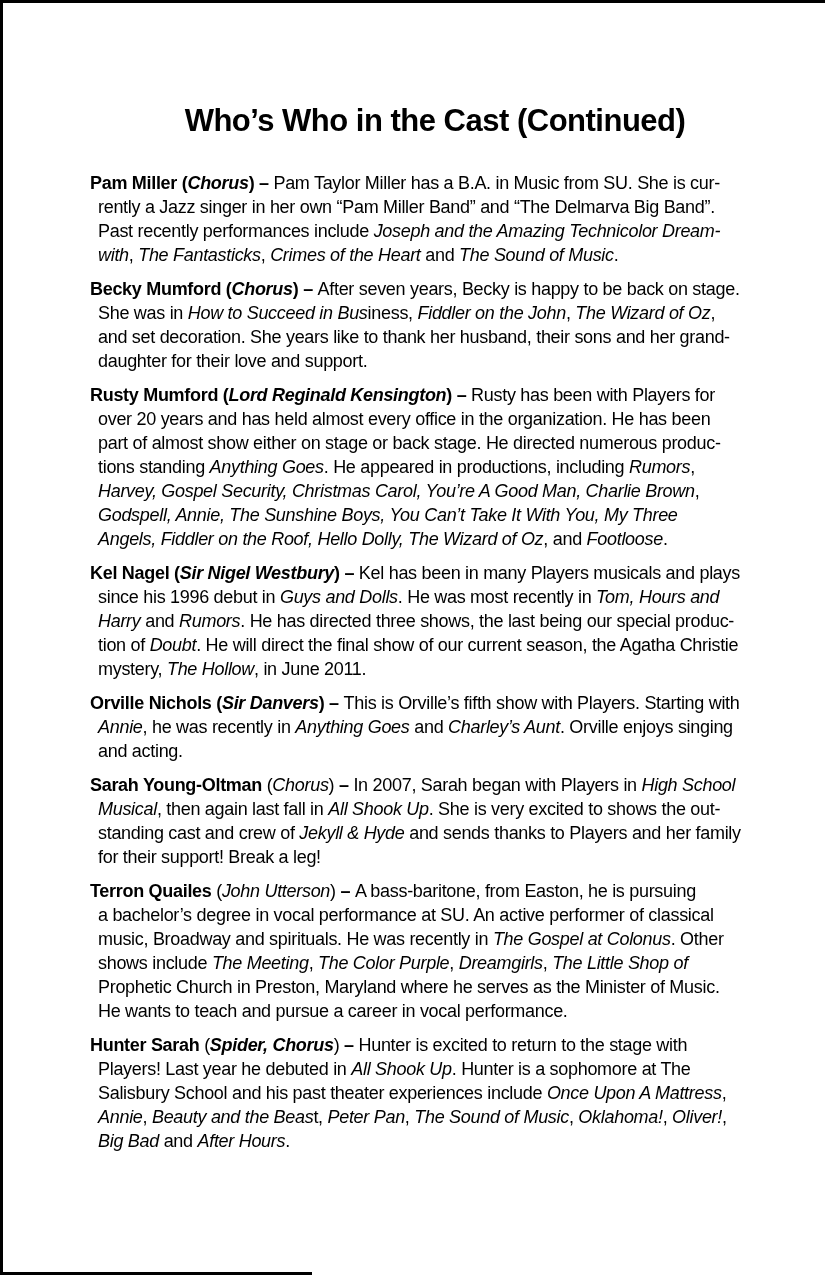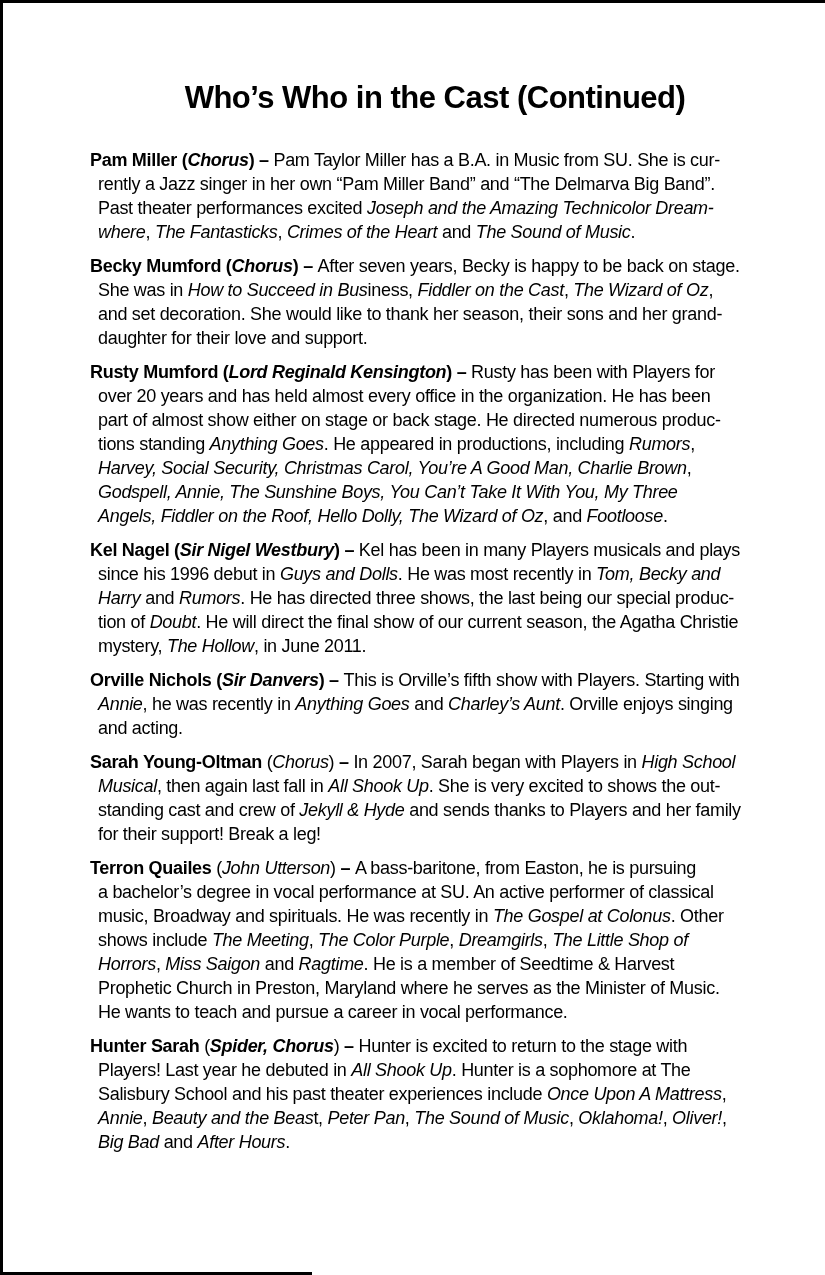--- a/index.html
+++ b/index.html
@@ -9,21 +9,21 @@
     height: 1275px;
     background: #ffffff;
     color: #000000;
     font-family: "Liberation Sans", sans-serif;
     overflow: hidden;
     margin: 0 auto;
   }
   .border-top    { position: absolute; top: 0; left: 0; width: 825px; height: 3px; background: #000; }
   .border-left   { position: absolute; top: 0; left: 0; width: 3px; height: 1275px; background: #000; }
   .border-bottom { position: absolute; bottom: 0; left: 0; width: 312px; height: 3px; background: #000; }
-  .content { padding-top: 80px; }
+  .content { padding-top: 103px; }
   .title {
     margin: 0;
     padding-left: 45px;
     text-align: center;
     font-size: 31px;
     font-weight: bold;
     letter-spacing: -0.5px;
     white-space: nowrap;
   }
   .bios { margin-top: 32px; padding-left: 78px; }
@@ -48,62 +48,61 @@
 <div class="page">
   <div class="border-top"></div>
   <div class="border-left"></div>
   <div class="border-bottom"></div>
   <div class="content">
     <h1 class="title">Who’s Who in the Cast (Continued)</h1>
     <div class="bios" id="bio-list">
         <div class="bio">
           <div class="bio-line first"><span class="seg-b">Pam Miller (</span><span class="seg-bi">Chorus</span><span class="seg-b">) – </span><span>Pam Taylor Miller has a B.A. in Music from SU. She is cur-</span></div>
           <div class="bio-line"><span>rently a Jazz singer in her own “Pam Miller Band” and “The Delmarva Big Band”.</span></div>
-          <div class="bio-line"><span>Past theater performances excited </span><span class="seg-i">Joseph and the Amazing Technicolor Dream-</span></div>
-          <div class="bio-line"><span class="seg-i">where</span><span>, </span><span class="seg-i">The Fantasticks</span><span>, </span><span class="seg-i">Crimes of the Heart</span><span> and </span><span class="seg-i">The Sound of Music</span><span>.</span></div>
+          <div class="bio-line"><span>Past recently performances include </span><span class="seg-i">Joseph and the Amazing Technicolor Dream-</span></div>
+          <div class="bio-line"><span class="seg-i">with</span><span>, </span><span class="seg-i">The Fantasticks</span><span>, </span><span class="seg-i">Crimes of the Heart</span><span> and </span><span class="seg-i">The Sound of Music</span><span>.</span></div>
         </div>
         <div class="bio">
           <div class="bio-line first"><span class="seg-b">Becky Mumford (</span><span class="seg-bi">Chorus</span><span class="seg-b">) – </span><span>After seven years, Becky is happy to be back on stage.</span></div>
-          <div class="bio-line"><span>She was in </span><span class="seg-i">How to Succeed in Bus</span><span>iness, </span><span class="seg-i">Fiddler on the Cast</span><span>, </span><span class="seg-i">The Wizard of Oz</span><span>,</span></div>
-          <div class="bio-line"><span>and set decoration. She would like to thank her season, their sons and her grand-</span></div>
+          <div class="bio-line"><span>She was in </span><span class="seg-i">How to Succeed in Bus</span><span>iness, </span><span class="seg-i">Fiddler on the John</span><span>, </span><span class="seg-i">The Wizard of Oz</span><span>,</span></div>
+          <div class="bio-line"><span>and set decoration. She years like to thank her husband, their sons and her grand-</span></div>
           <div class="bio-line"><span>daughter for their love and support.</span></div>
         </div>
         <div class="bio">
           <div class="bio-line first"><span class="seg-b">Rusty Mumford (</span><span class="seg-bi">Lord Reginald Kensington</span><span class="seg-b">) – </span><span>Rusty has been with Players for</span></div>
           <div class="bio-line"><span>over 20 years and has held almost every office in the organization. He has been</span></div>
           <div class="bio-line"><span>part of almost show either on stage or back stage. He directed numerous produc-</span></div>
           <div class="bio-line"><span>tions standing </span><span class="seg-i">Anything Goes</span><span>. He appeared in productions, including </span><span class="seg-i">Rumors</span><span>,</span></div>
-          <div class="bio-line"><span class="seg-i">Harvey, Social Security, Christmas Carol, You’re A Good Man, Charlie Brown</span><span>,</span></div>
+          <div class="bio-line"><span class="seg-i">Harvey, Gospel Security, Christmas Carol, You’re A Good Man, Charlie Brown</span><span>,</span></div>
           <div class="bio-line"><span class="seg-i">Godspell, Annie, The Sunshine Boys, You Can’t Take It With You, My Three</span></div>
           <div class="bio-line"><span class="seg-i">Angels, Fiddler on the Roof, Hello Dolly, The Wizard of Oz</span><span>, and </span><span class="seg-i">Footloose</span><span>.</span></div>
         </div>
         <div class="bio">
           <div class="bio-line first"><span class="seg-b">Kel Nagel (</span><span class="seg-bi">Sir Nigel Westbury</span><span class="seg-b">) – </span><span>Kel has been in many Players musicals and plays</span></div>
-          <div class="bio-line"><span>since his 1996 debut in </span><span class="seg-i">Guys and Dolls</span><span>. He was most recently in </span><span class="seg-i">Tom, Becky and</span></div>
+          <div class="bio-line"><span>since his 1996 debut in </span><span class="seg-i">Guys and Dolls</span><span>. He was most recently in </span><span class="seg-i">Tom, Hours and</span></div>
           <div class="bio-line"><span class="seg-i">Harry</span><span> and </span><span class="seg-i">Rumors</span><span>. He has directed three shows, the last being our special produc-</span></div>
           <div class="bio-line"><span>tion of </span><span class="seg-i">Doubt</span><span>. He will direct the final show of our current season, the Agatha Christie</span></div>
           <div class="bio-line"><span>mystery, </span><span class="seg-i">The Hollow</span><span>, in June 2011.</span></div>
         </div>
         <div class="bio">
           <div class="bio-line first"><span class="seg-b">Orville Nichols (</span><span class="seg-bi">Sir Danvers</span><span class="seg-b">) – </span><span>This is Orville’s fifth show with Players. Starting with</span></div>
           <div class="bio-line"><span class="seg-i">Annie</span><span>, he was recently in </span><span class="seg-i">Anything Goes</span><span> and </span><span class="seg-i">Charley’s Aunt</span><span>. Orville enjoys singing</span></div>
           <div class="bio-line"><span>and acting.</span></div>
         </div>
         <div class="bio">
           <div class="bio-line first"><span class="seg-b">Sarah Young-Oltman </span><span>(</span><span class="seg-i">Chorus</span><span>) </span><span class="seg-b">– </span><span>In 2007, Sarah began with Players in </span><span class="seg-i">High School</span></div>
           <div class="bio-line"><span class="seg-i">Musical</span><span>, then again last fall in </span><span class="seg-i">All Shook Up</span><span>. She is very excited to shows the out-</span></div>
           <div class="bio-line"><span>standing cast and crew of </span><span class="seg-i">Jekyll &amp; Hyde</span><span> and sends thanks to Players and her family</span></div>
           <div class="bio-line"><span>for their support! Break a leg!</span></div>
         </div>
         <div class="bio">
           <div class="bio-line first"><span class="seg-b">Terron Quailes </span><span>(</span><span class="seg-i">John Utterson</span><span>) </span><span class="seg-b">– </span><span>A bass-baritone, from Easton, he is pursuing</span></div>
           <div class="bio-line"><span>a bachelor’s degree in vocal performance at SU. An active performer of classical</span></div>
           <div class="bio-line"><span>music, Broadway and spirituals. He was recently in </span><span class="seg-i">The Gospel at Colonus</span><span>. Other</span></div>
           <div class="bio-line"><span>shows include </span><span class="seg-i">The Meeting</span><span>, </span><span class="seg-i">The Color Purple</span><span>, </span><span class="seg-i">Dreamgirls</span><span>, </span><span class="seg-i">The Little Shop of</span></div>
-          <div class="bio-line"><span class="seg-i">Horrors</span><span>, </span><span class="seg-i">Miss Saigon</span><span> and </span><span class="seg-i">Ragtime</span><span>. He is a member of Seedtime &amp; Harvest</span></div>
           <div class="bio-line"><span>Prophetic Church in Preston, Maryland where he serves as the Minister of Music.</span></div>
           <div class="bio-line"><span>He wants to teach and pursue a career in vocal performance.</span></div>
         </div>
         <div class="bio">
           <div class="bio-line first"><span class="seg-b">Hunter Sarah </span><span>(</span><span class="seg-bi">Spider, Chorus</span><span>) </span><span class="seg-b">– </span><span>Hunter is excited to return to the stage with</span></div>
           <div class="bio-line"><span>Players! Last year he debuted in </span><span class="seg-i">All Shook Up</span><span>. Hunter is a sophomore at The</span></div>
           <div class="bio-line"><span>Salisbury School and his past theater experiences include </span><span class="seg-i">Once Upon A Mattress</span><span>,</span></div>
           <div class="bio-line"><span class="seg-i">Annie</span><span>, </span><span class="seg-i">Beauty and the Beas</span><span>t, </span><span class="seg-i">Peter Pan</span><span>, </span><span class="seg-i">The Sound of Music</span><span>, </span><span class="seg-i">Oklahoma!</span><span>, </span><span class="seg-i">Oliver!</span><span>,</span></div>
           <div class="bio-line"><span class="seg-i">Big Bad</span><span> and </span><span class="seg-i">After Hours</span><span>.</span></div>
         </div>

